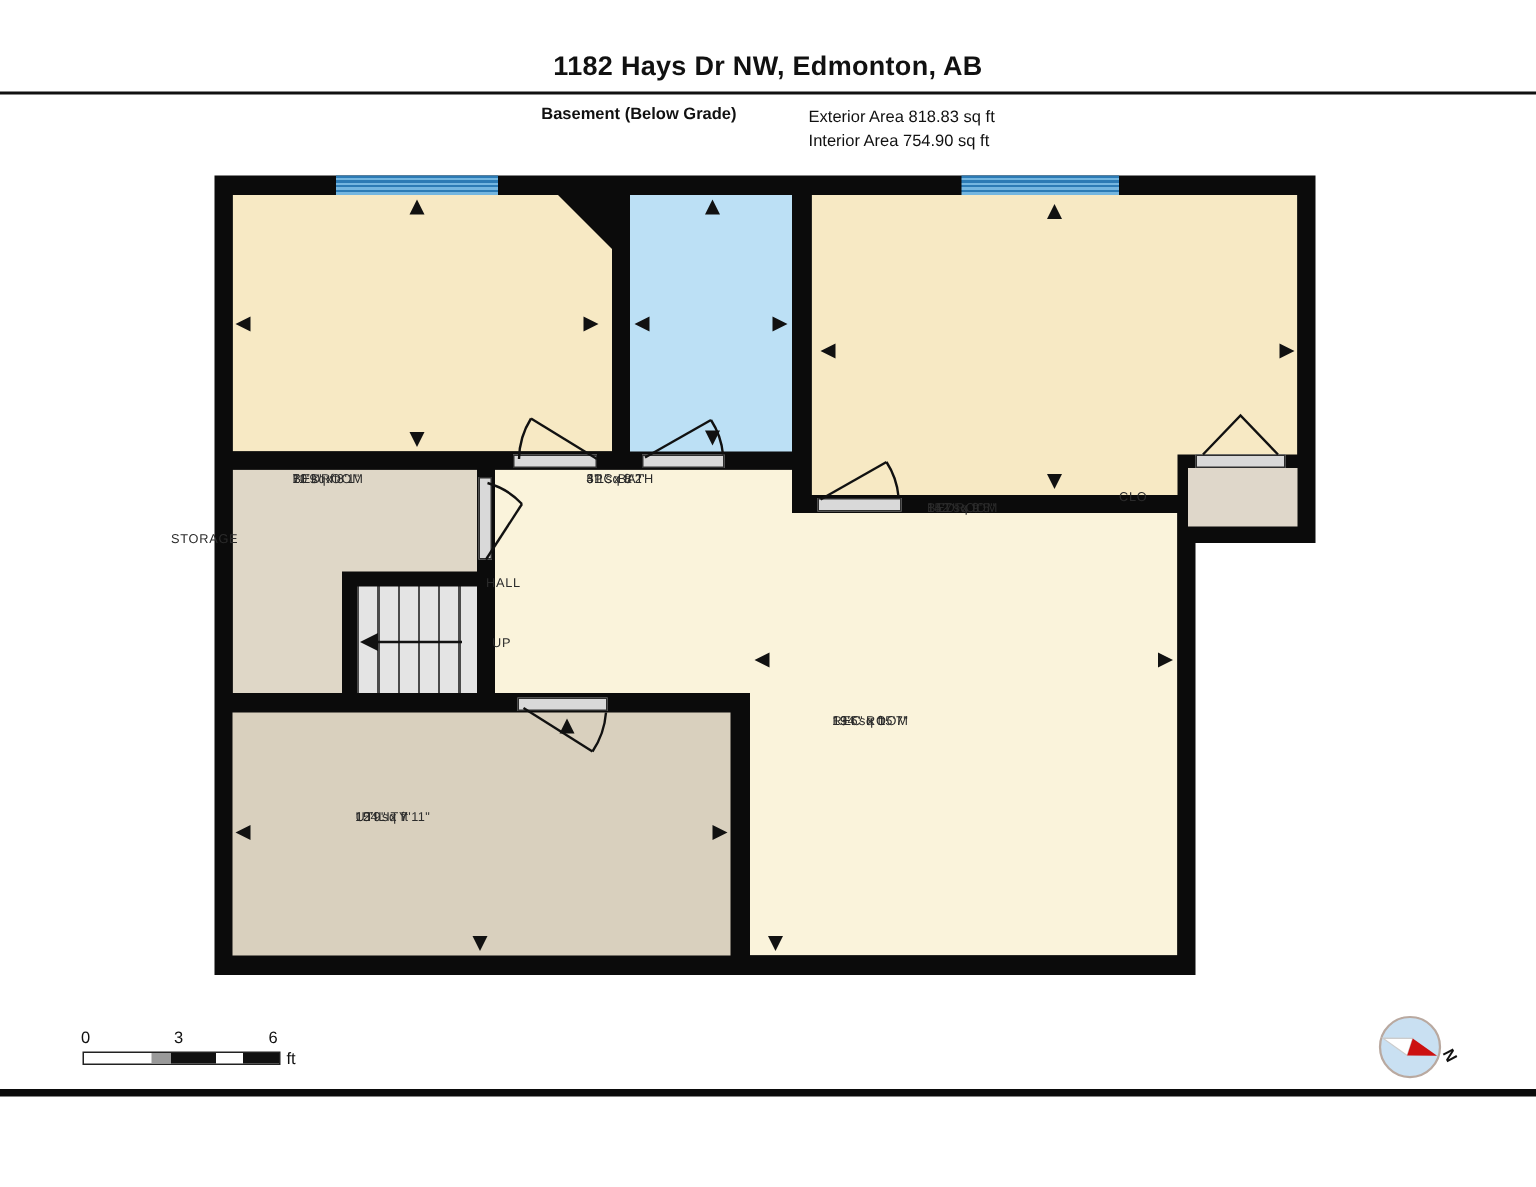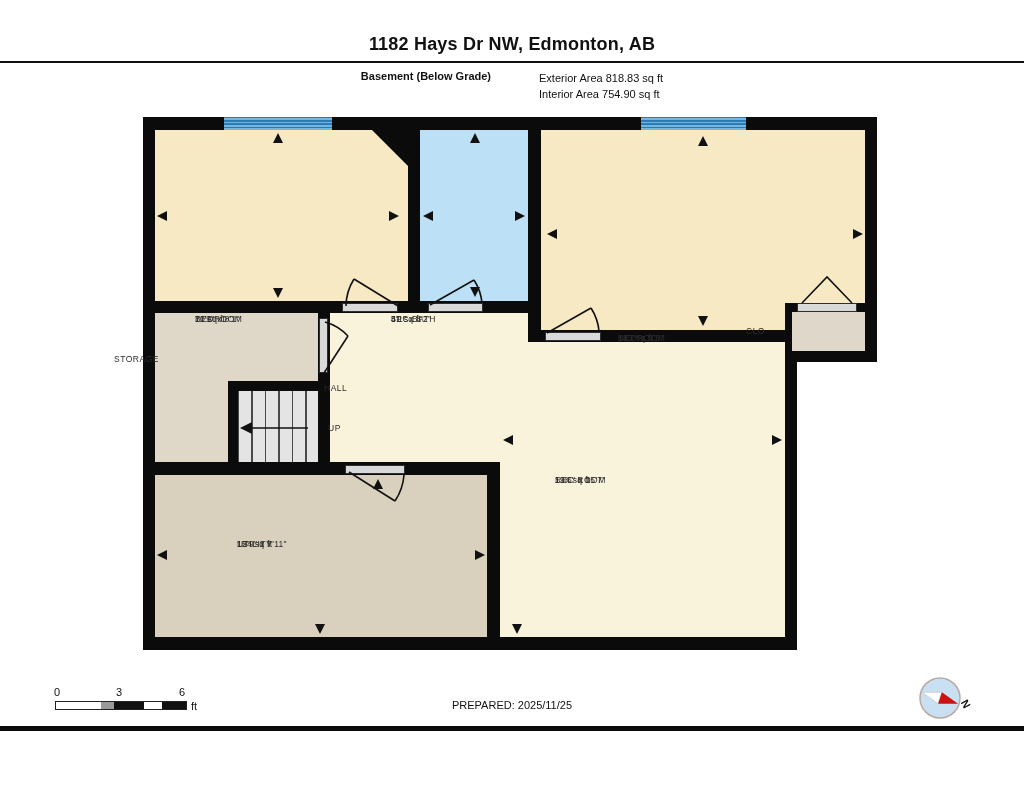--- a/index.html
+++ b/index.html
@@ -210,21 +210,20 @@
   <div class="sn0">0</div>
   <div class="sn3">3</div>
   <div class="sn6">6</div>
   <div class="sbar">
     <div class="seg" style="left:45px;width:13px;background:#9a9a9a;"></div>
     <div class="seg" style="left:58px;width:30px;background:#111;"></div>
     <div class="seg" style="left:106px;width:24px;background:#111;"></div>
   </div>
   <div class="sft">ft</div>
 
-  <div class="prepared">PREPARED: 2025/11/25</div>
 
   <div class="compass">
     <svg width="48" height="48" viewBox="0 0 48 48">
       <circle cx="24" cy="24" r="20" fill="#C9E0F2" stroke="#b9a9a0" stroke-width="1.5"></circle>
       <g transform="rotate(18 24 24)">
         <polygon points="5,24 24,18 24,30" fill="#ffffff" stroke="#cccccc" stroke-width="0.8"></polygon>
         <polygon points="43,24 24,18 24,30" fill="#CC1111"></polygon>
       </g>
     </svg>
     <span class="nlbl">N</span>

